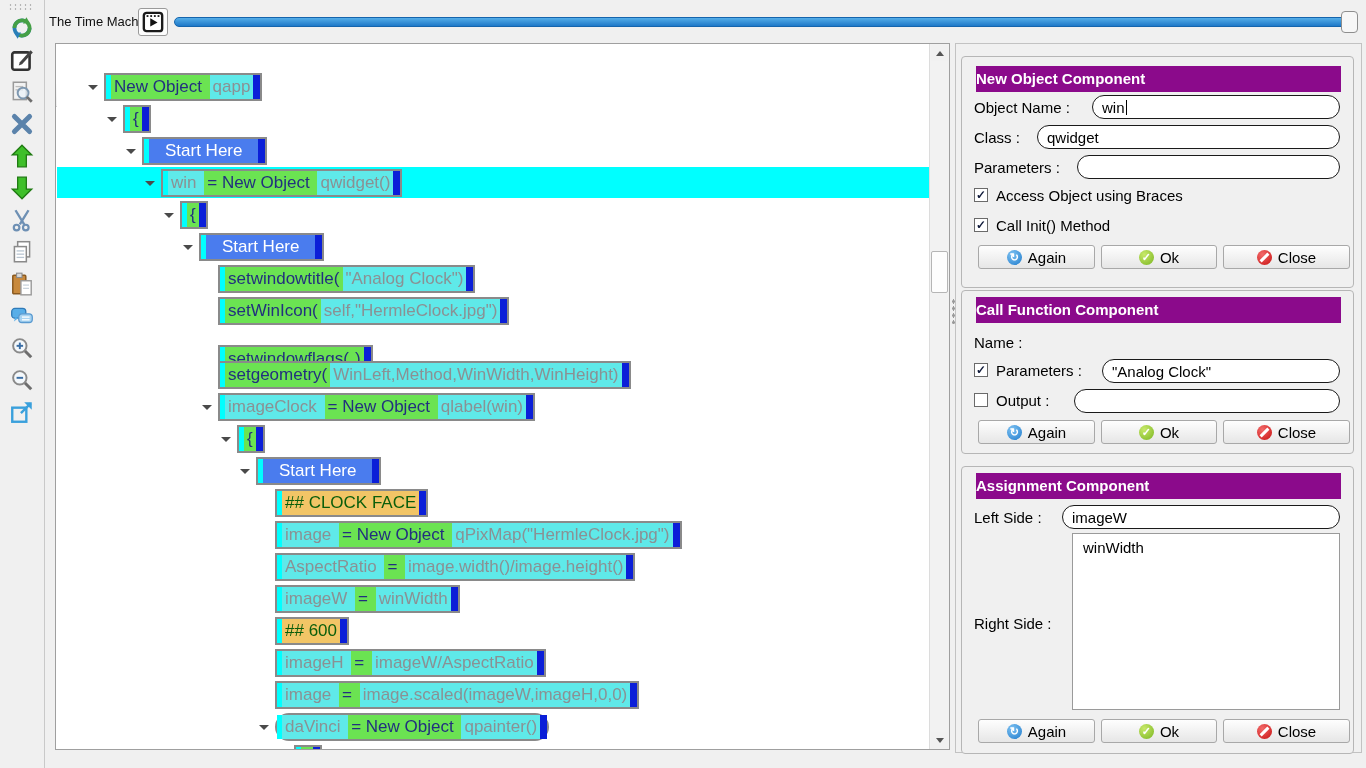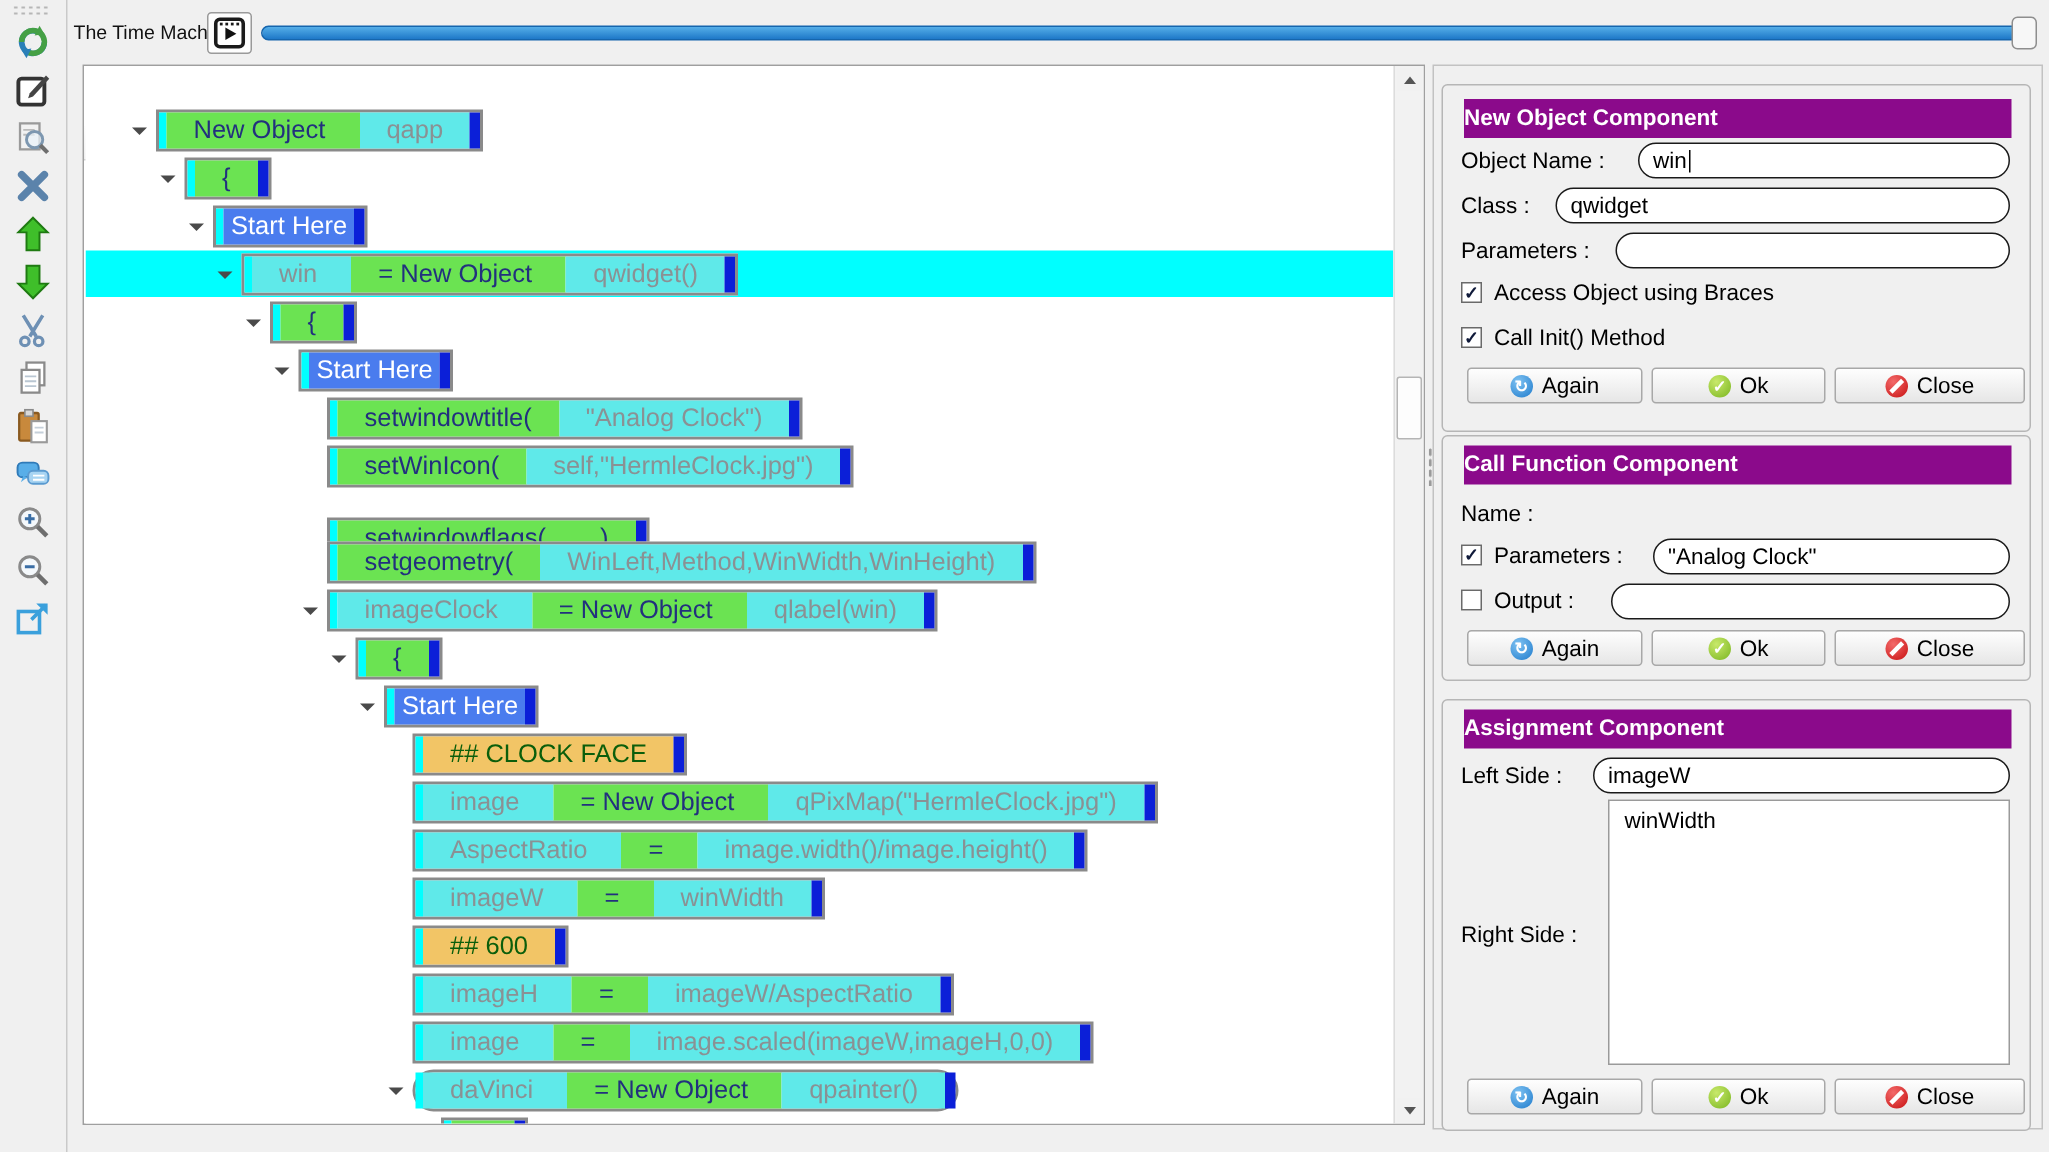--- a/index.html
+++ b/index.html
@@ -35,24 +35,24 @@
   #sb-thumb { position:absolute; left:1px; top:207px; width:17px; height:42px; background:#fdfdfd; border:1px solid #b5b5b5; border-radius:2px; }
   #tree-viewport { position:absolute; left:1px; top:23px; width:872px; height:682px; overflow:hidden; background:#fff; }
 
   .sel-band { position:absolute; left:0; width:872px; height:31px; background:#00ffff; }
   .tree-row { position:absolute; height:28px; }
   .tree-arrow { position:absolute; width:0; height:0; border-left:5px solid transparent; border-right:5px solid transparent;
                 border-top:5px solid #4a4a4a; }
   .tree-item { position:absolute; display:inline-flex; align-items:stretch; height:28px; border:2px solid #8a8a8a; background:#fff; }
   .strip-l { width:5px; background:#00ffff; }
   .strip-r { width:7px; background:#0b1fd8; }
-  .seg { display:flex; align-items:center; padding:0 18px; font-size:17px; white-space:pre; font-weight:500; }
+  .seg { display:flex; align-items:center; padding:0 3px; font-size:17px; white-space:pre; font-weight:500; }
   .seg.k { background:#6be352; color:#22307e; }
   .seg.v { background:#5fe9e9; color:#8a9194; }
-  .seg.b { background:#4a7cee; color:#ffffff; padding:0 5px; }
+  .seg.b { background:#4a7cee; color:#ffffff; padding:0 16px; }
   .seg.c { background:#f2c566; color:#0b5e0b; }
 
   
   #splitter-dots { position:absolute; left:952px; top:298px; width:3px; height:26px;
                    background-image:radial-gradient(#9a9a9a 1px, transparent 1.2px); background-size:3px 7px; }
 
   
   #right-panel { position:absolute; left:955px; top:43px; width:407px; height:710px; background:#f0f0f0; border:1px solid #c2c2c2; }
   .gbox { position:absolute; left:5px; width:393px; background:#f0f0f0; border:1px solid #b6b6b6; border-radius:4px; }
   .gbox-header { position:absolute; left:14px; width:365px; height:26px; background:#8b0a8b; color:#ffffff;

